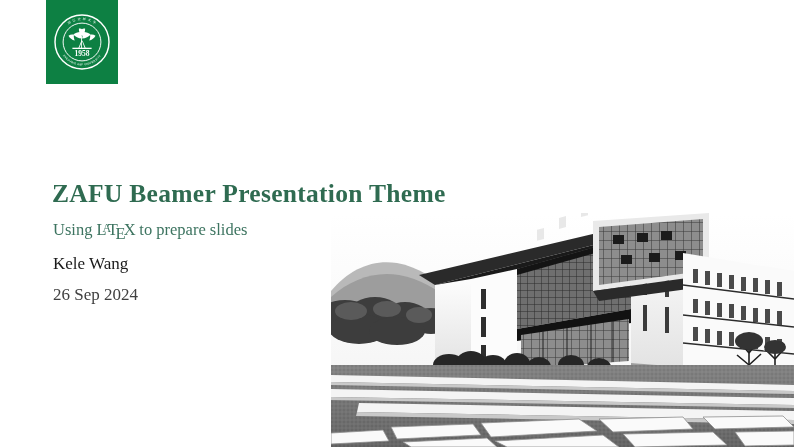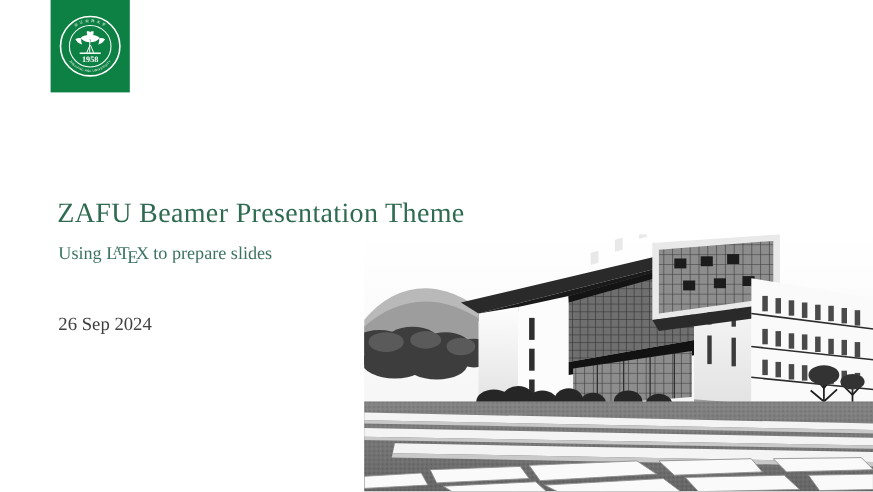--- a/index.html
+++ b/index.html
@@ -35,20 +35,21 @@
   
   .title {
     position: absolute;
     left: 52px;
     top: 181px;
     font-size: 25.5px;
     line-height: 1.05;
     color: #2f6b51;
     letter-spacing: 0.3px;
     white-space: nowrap;
+    font-weight: bold;
   }
   .subtitle {
     position: absolute;
     left: 53px;
     top: 220px;
     font-size: 16.5px;
     color: #3d7460;
     white-space: nowrap;
   }
   .latex-logo {
@@ -135,20 +136,21 @@
           <textPath href="#arcBot" startOffset="50%" text-anchor="middle">ZHEJIANG A&amp;F UNIVERSITY</textPath>
         </text>
       </svg>
     </span>
   </div>
 
   <div class="title">ZAFU Beamer Presentation Theme</div>
 
   <div class="subtitle"><span>Using </span><span class="latex-logo"><span>L</span><span class="l-a">A</span><span class="l-t">T</span><span class="l-e">E</span><span class="l-x">X</span></span><span> to prepare slides</span></div>
 
+  <div class="author">Kele Wang</div>
 
   <div class="date">26 Sep 2024</div>
 
   <div class="photo">
     <svg width="463" height="234" viewBox="0 0 463 234" aria-hidden="true">
       <defs>
         <linearGradient id="skyG" x1="0" y1="0" x2="0" y2="1">
           <stop offset="0%" stop-color="#ffffff"></stop>
           <stop offset="100%" stop-color="#f2f2f2"></stop>
         </linearGradient>

